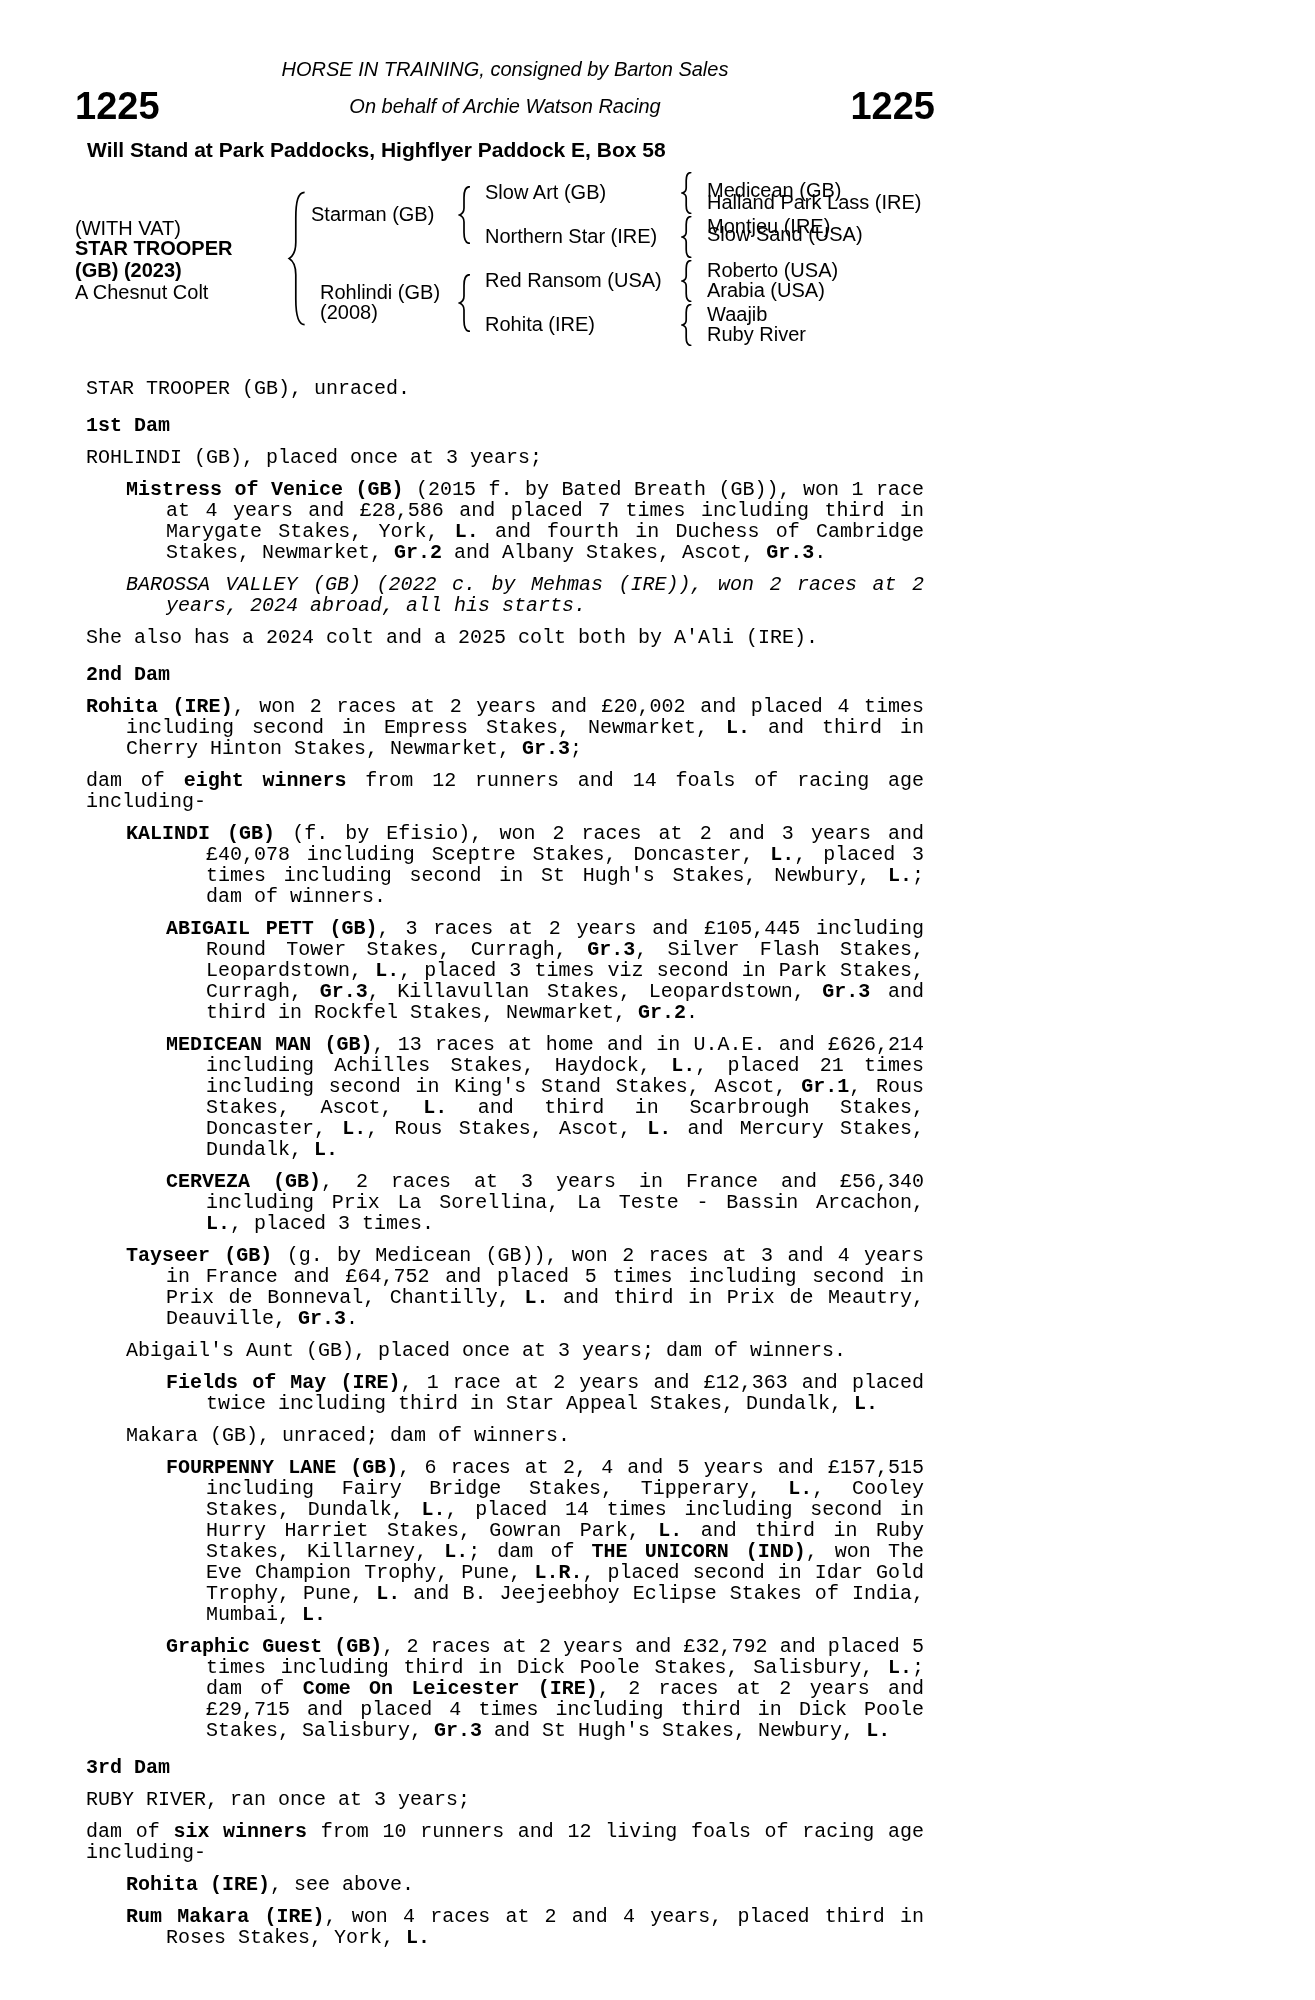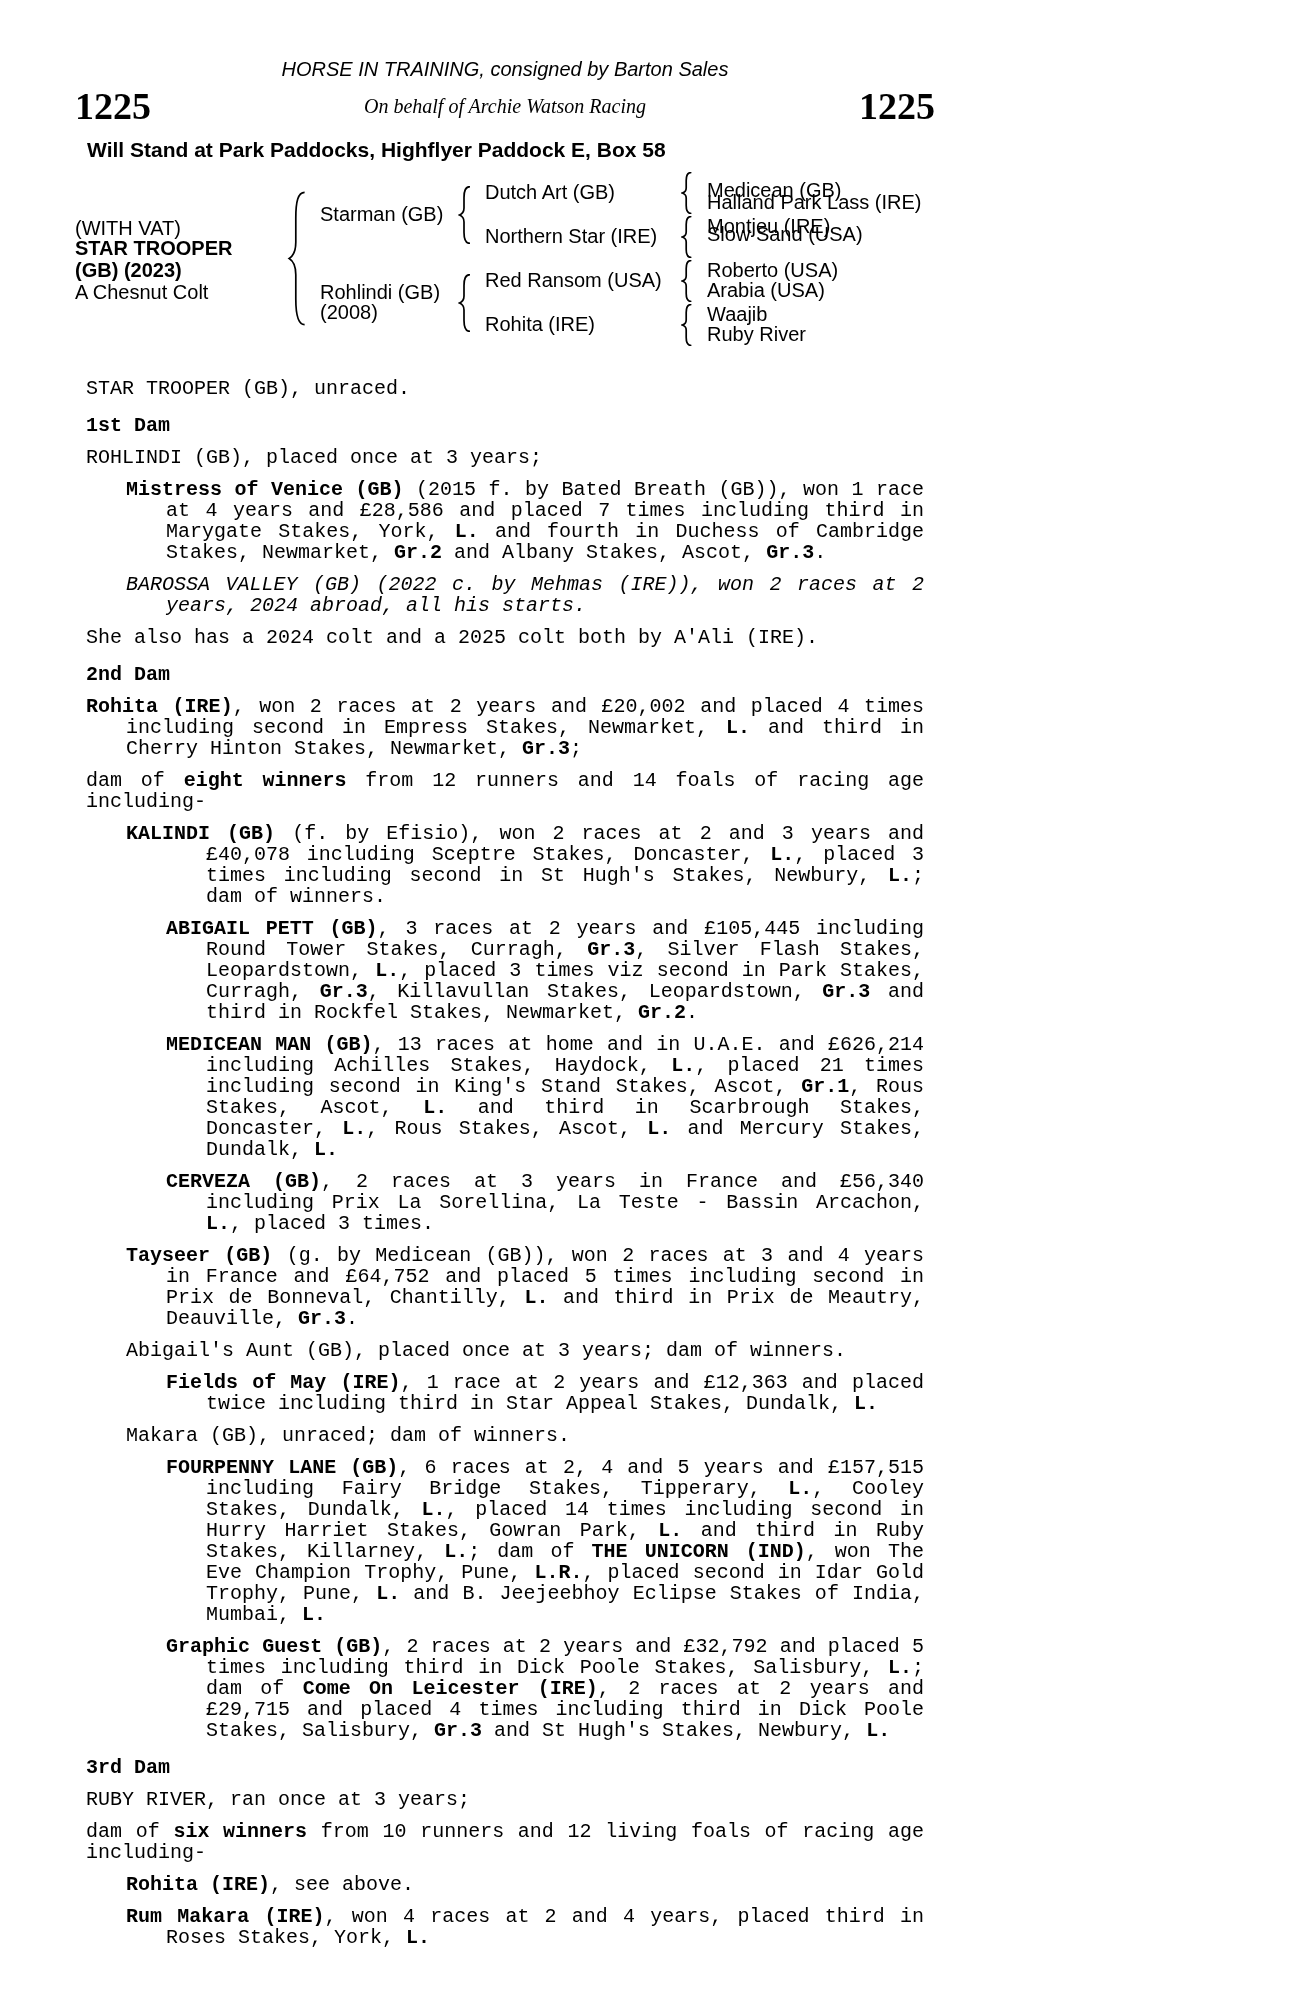--- a/index.html
+++ b/index.html
@@ -3,21 +3,21 @@
 <meta charset="utf-8">
 <title>Catalogue Page</title>
 <style>
   html,body { margin:0; padding:0; background:#ffffff; }
   body { font-family:"Liberation Sans","DejaVu Sans",sans-serif; color:#000; }
   .page { position:relative; width:1315px; height:2000px; background:#fff; overflow:hidden; }
   .content { position:absolute; left:75px; top:58px; width:860px; }
 
   .c { text-align:center; font-style:italic; font-size:20px; }
   .consignor { height:26px;text-align:center; }
-  .lotrow { display:flex; align-items:center; justify-content:space-between; margin-top:2px; height:40px;font-family:Liberation Serif, serif; }
+  .lotrow { display:flex; align-items:center; justify-content:space-between; margin-top:2px; height:40px; }
   .lot { font-size:38px; font-weight:bold; line-height:40px; }
   .onbehalf { flex:1; }
   .stand { font-weight:bold; font-size:21px; margin-top:12px;margin-left:12px; }
 
   .pedigree { position:relative; height:182px; margin-top:8px; font-size:20px; }
   .pp { position:absolute; white-space:nowrap; line-height:20px; }
   .b { font-weight:bold; }
   .i { font-style:italic; }
   .brace { position:absolute; }
   .brace svg { display:block; }
@@ -52,36 +52,36 @@
       <span class="pp b" style="left:0px;top:68px">STAR TROOPER</span>
       <span class="pp b" style="left:0px;top:90px">(GB) (2023)</span>
       <span class="pp" style="left:0px;top:112px">A Chesnut Colt</span>
 
       <div class="brace" style="left:212px;top:21px">
         <svg width="22" height="135" viewBox="0 0 20 100" preserveAspectRatio="none">
           <path d="M16,1 C10,1 8,8 8,20 L8,38 C8,45 6,48 2,50 C6,52 8,55 8,62 L8,80 C8,92 10,99 16,99" fill="none" stroke="#000" stroke-width="1.7" vector-effect="non-scaling-stroke"></path>
         </svg>
       </div>
 
-      <span class="pp" style="left:245px;top:34px">Starman (GB)</span>
+      <span class="pp" style="left:236px;top:34px">Starman (GB)</span>
       <span class="pp" style="left:245px;top:112px">Rohlindi (GB)</span>
       <span class="pp" style="left:245px;top:132px">(2008)</span>
 
       <div class="brace" style="left:383px;top:16px">
         <svg width="15" height="58" viewBox="0 0 20 100" preserveAspectRatio="none">
           <path d="M16,1 C10,1 8,8 8,20 L8,38 C8,45 6,48 2,50 C6,52 8,55 8,62 L8,80 C8,92 10,99 16,99" fill="none" stroke="#000" stroke-width="1.7" vector-effect="non-scaling-stroke"></path>
         </svg>
       </div>
       <div class="brace" style="left:383px;top:104px">
         <svg width="15" height="58" viewBox="0 0 20 100" preserveAspectRatio="none">
           <path d="M16,1 C10,1 8,8 8,20 L8,38 C8,45 6,48 2,50 C6,52 8,55 8,62 L8,80 C8,92 10,99 16,99" fill="none" stroke="#000" stroke-width="1.7" vector-effect="non-scaling-stroke"></path>
         </svg>
       </div>
 
-      <span class="pp" style="left:410px;top:12px">Dutch Art (GB)</span>
+      <span class="pp" style="left:410px;top:12px">Slow Art (GB)</span>
       <span class="pp" style="left:410px;top:56px">Northern Star (IRE)</span>
       <span class="pp" style="left:410px;top:100px">Red Ransom (USA)</span>
       <span class="pp" style="left:410px;top:144px">Rohita (IRE)</span>
 
       <div class="brace" style="left:606px;top:2px">
         <svg width="13" height="42" viewBox="0 0 20 100" preserveAspectRatio="none">
           <path d="M16,1 C10,1 8,8 8,20 L8,38 C8,45 6,48 2,50 C6,52 8,55 8,62 L8,80 C8,92 10,99 16,99" fill="none" stroke="#000" stroke-width="1.7" vector-effect="non-scaling-stroke"></path>
         </svg>
       </div>
       <div class="brace" style="left:606px;top:46px">

